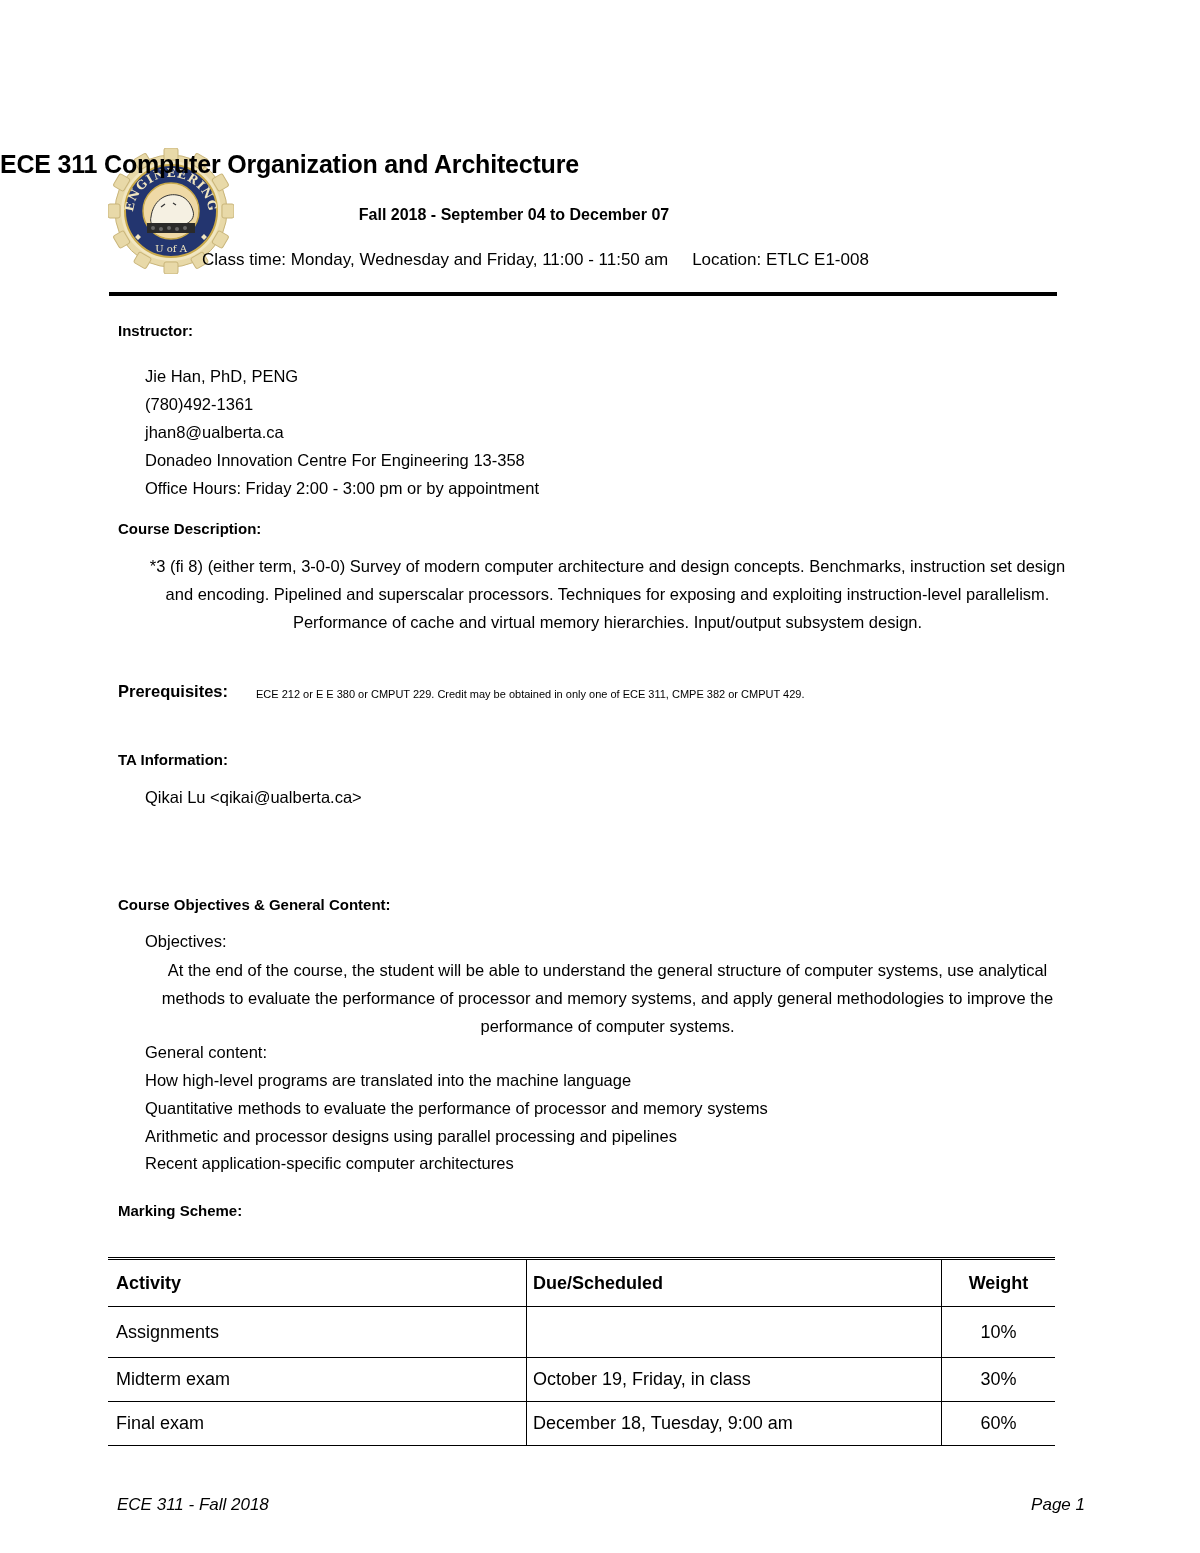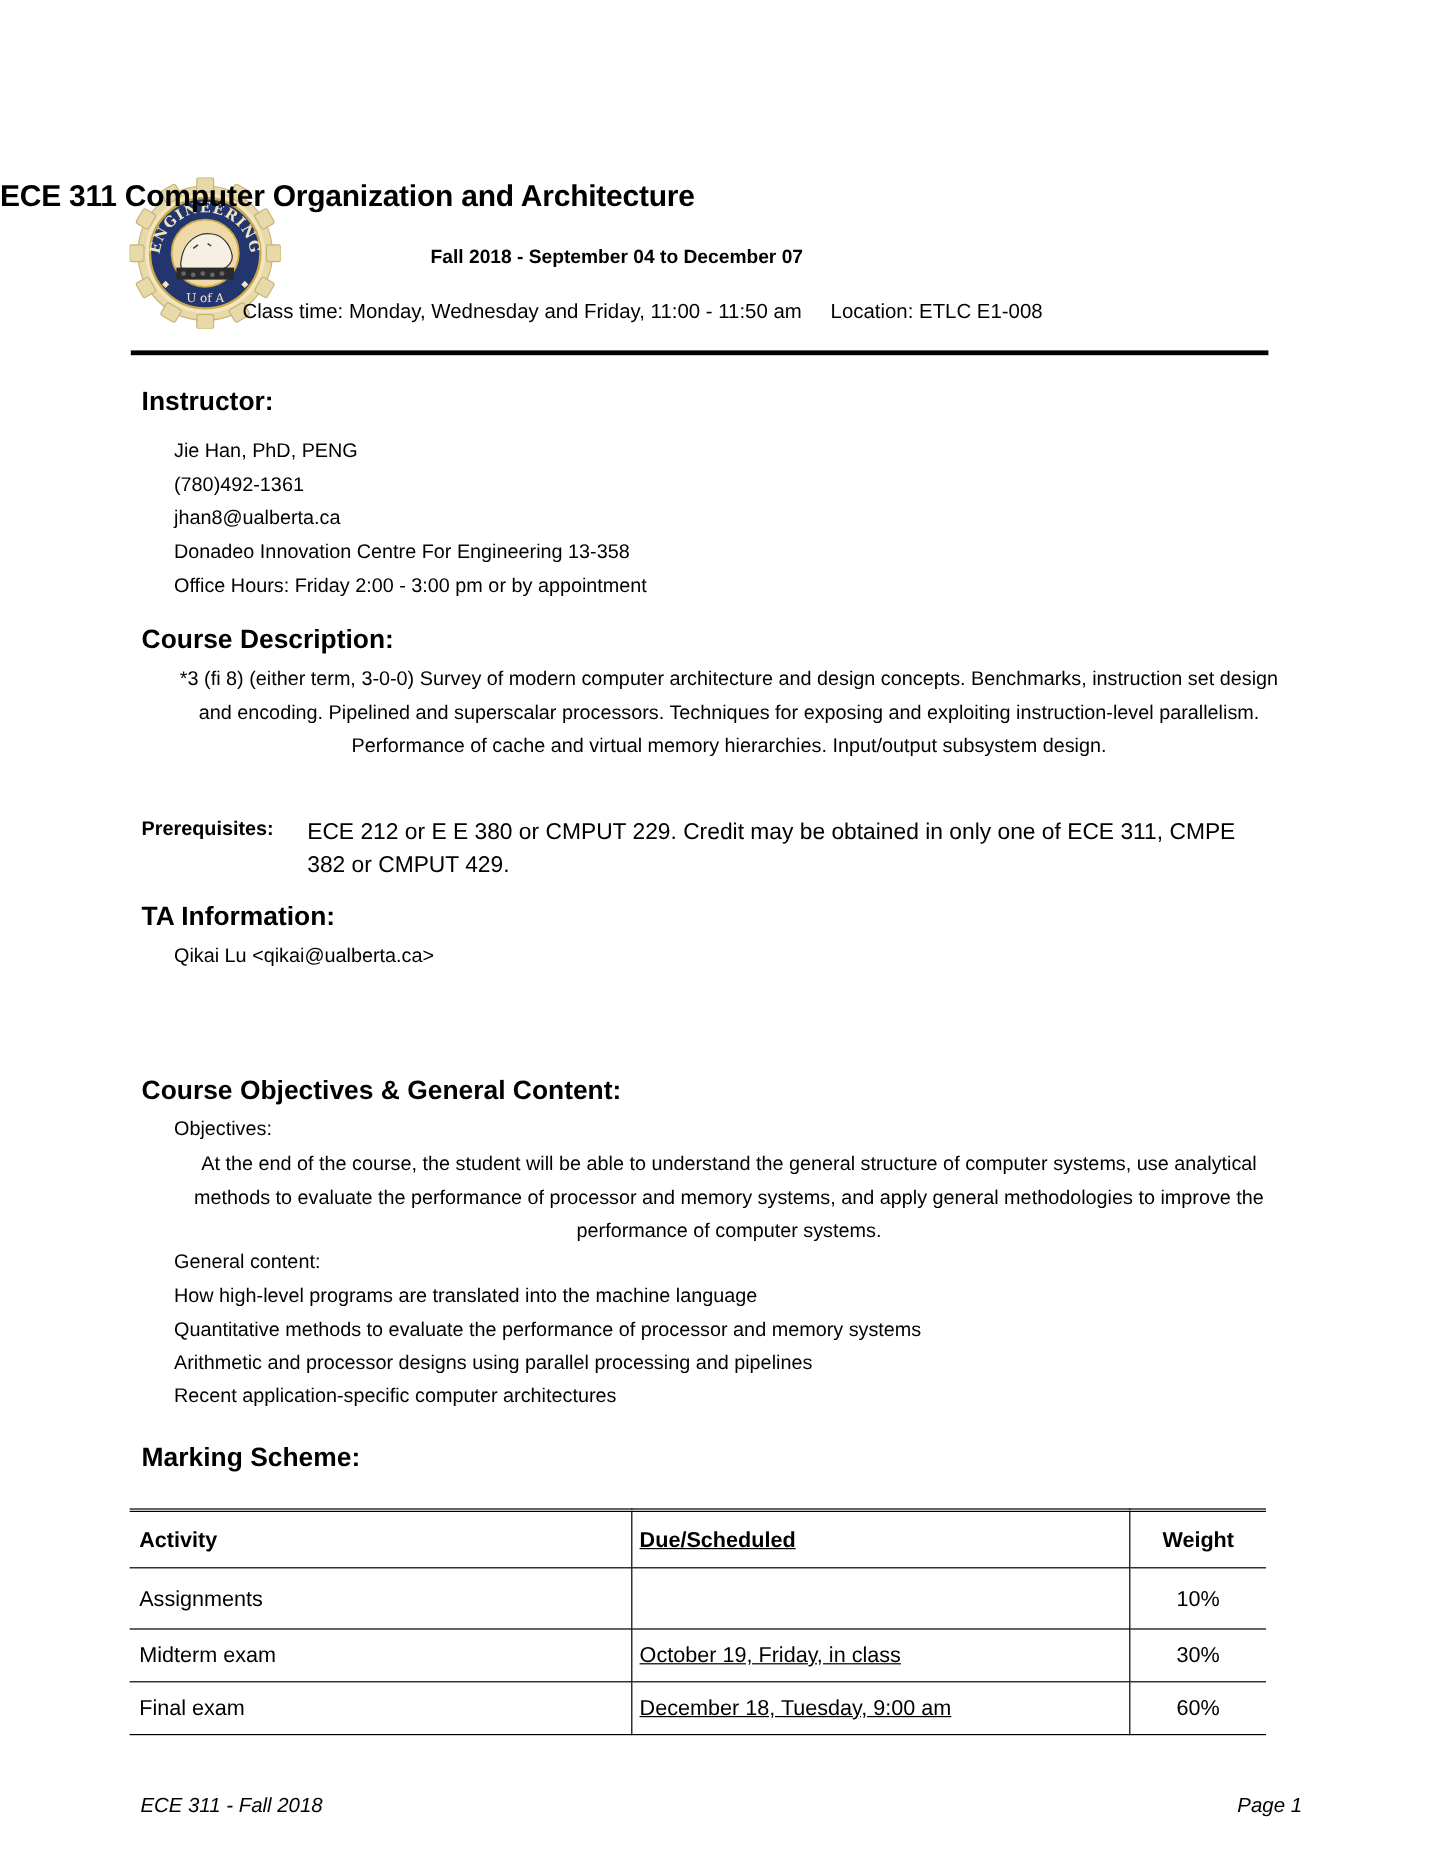--- a/index.html
+++ b/index.html
@@ -56,21 +56,21 @@
       left: 109px;
       top: 292px;
       width: 948px;
       height: 4px;
       background: #000;
     }
     .sec-h {
       position: absolute;
       left: 118px;
       font-weight: bold;
-      font-size: 22px;
+      font-size: 15px;
     }
     .line {
       position: absolute;
       left: 145px;
       font-size: 16.5px;
       white-space: nowrap;
     }
     .para {
       position: absolute;
       left: 145px;
@@ -84,21 +84,21 @@
       left: 118px;
       top: 682px;
       font-weight: bold;
       font-size: 16.5px;
     }
     .prereq-text {
       position: absolute;
       left: 256px;
       top: 680px;
       width: 810px;
-      font-size: 19px;
+      font-size: 11px;
       line-height: 28px;
     }
     table.marks {
       position: absolute;
       left: 108px;
       top: 1257px;
       width: 947px;
       border-collapse: collapse;
       font-size: 18px;
     }
@@ -112,21 +112,21 @@
       vertical-align: middle;
     }
     table.marks th {
       height: 46px;
       font-weight: bold;
     }
     table.marks td {
       height: 43px;
     }
     table.marks .c1 { width: 402px; border-right: 1.5px solid #000; }
-    table.marks .c2 { width: 400px; border-right: 1.5px solid #000; padding-left: 6px; text-decoration: underline; }
+    table.marks .c2 { width: 400px; border-right: 1.5px solid #000; padding-left: 6px; }
     table.marks .c3 { text-align: center; }
     table.marks tr.first td { height: 50px; }
     .footer-left {
       position: absolute;
       left: 117px;
       top: 1495px;
       font-style: italic;
       font-size: 17px;
     }
     .footer-right {

